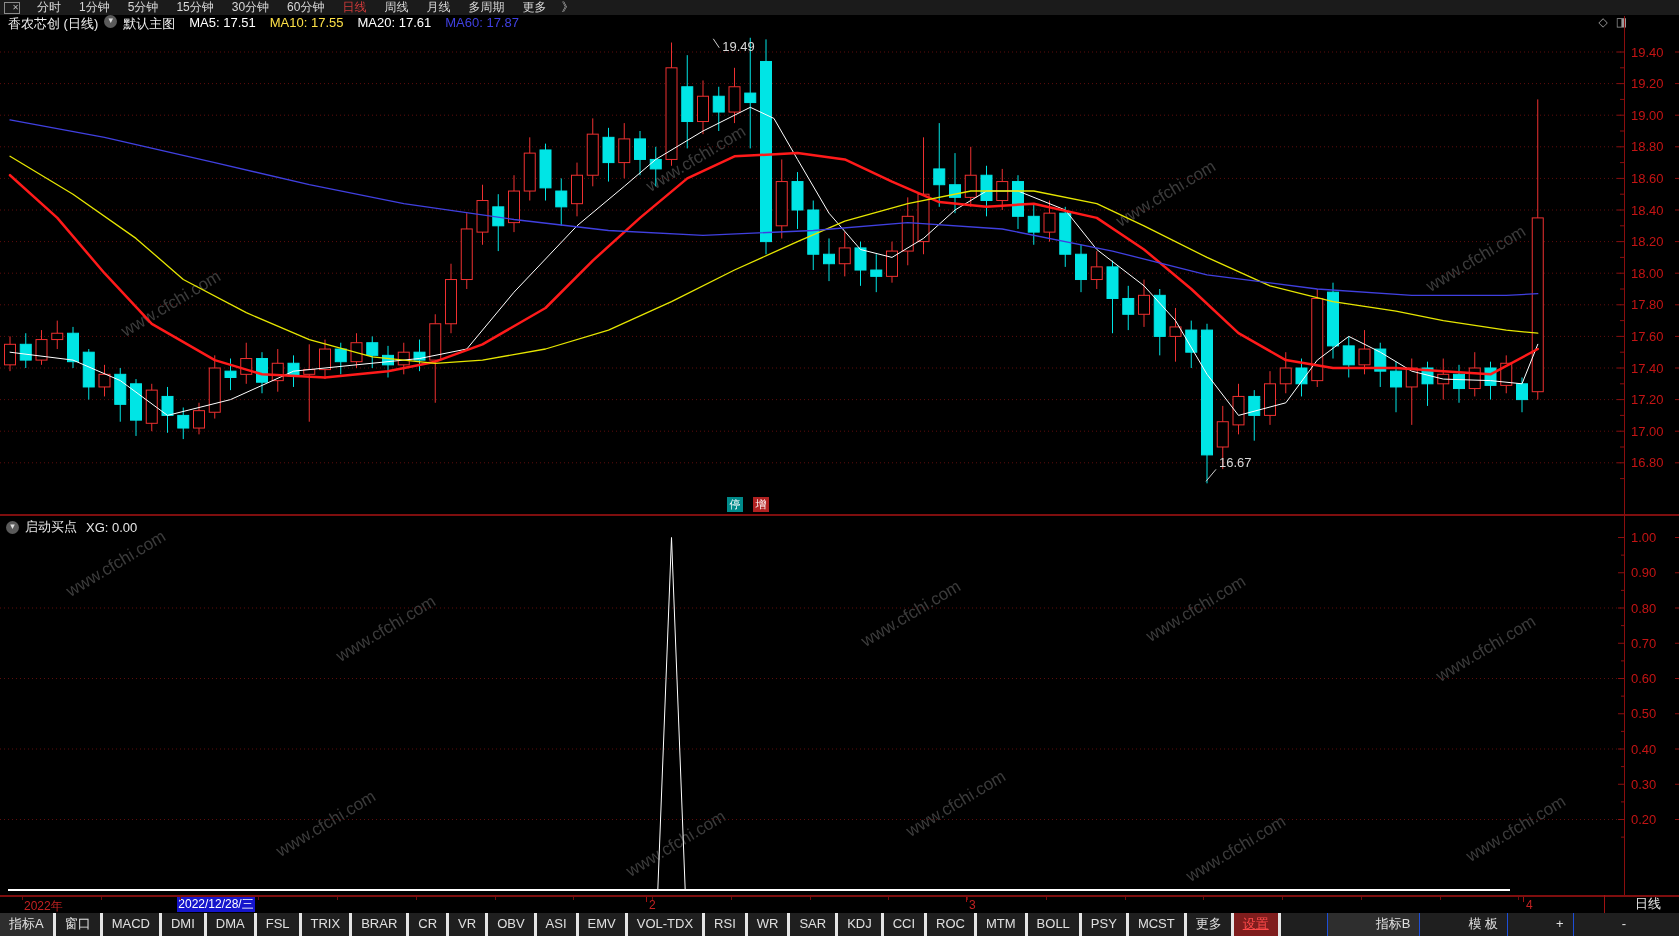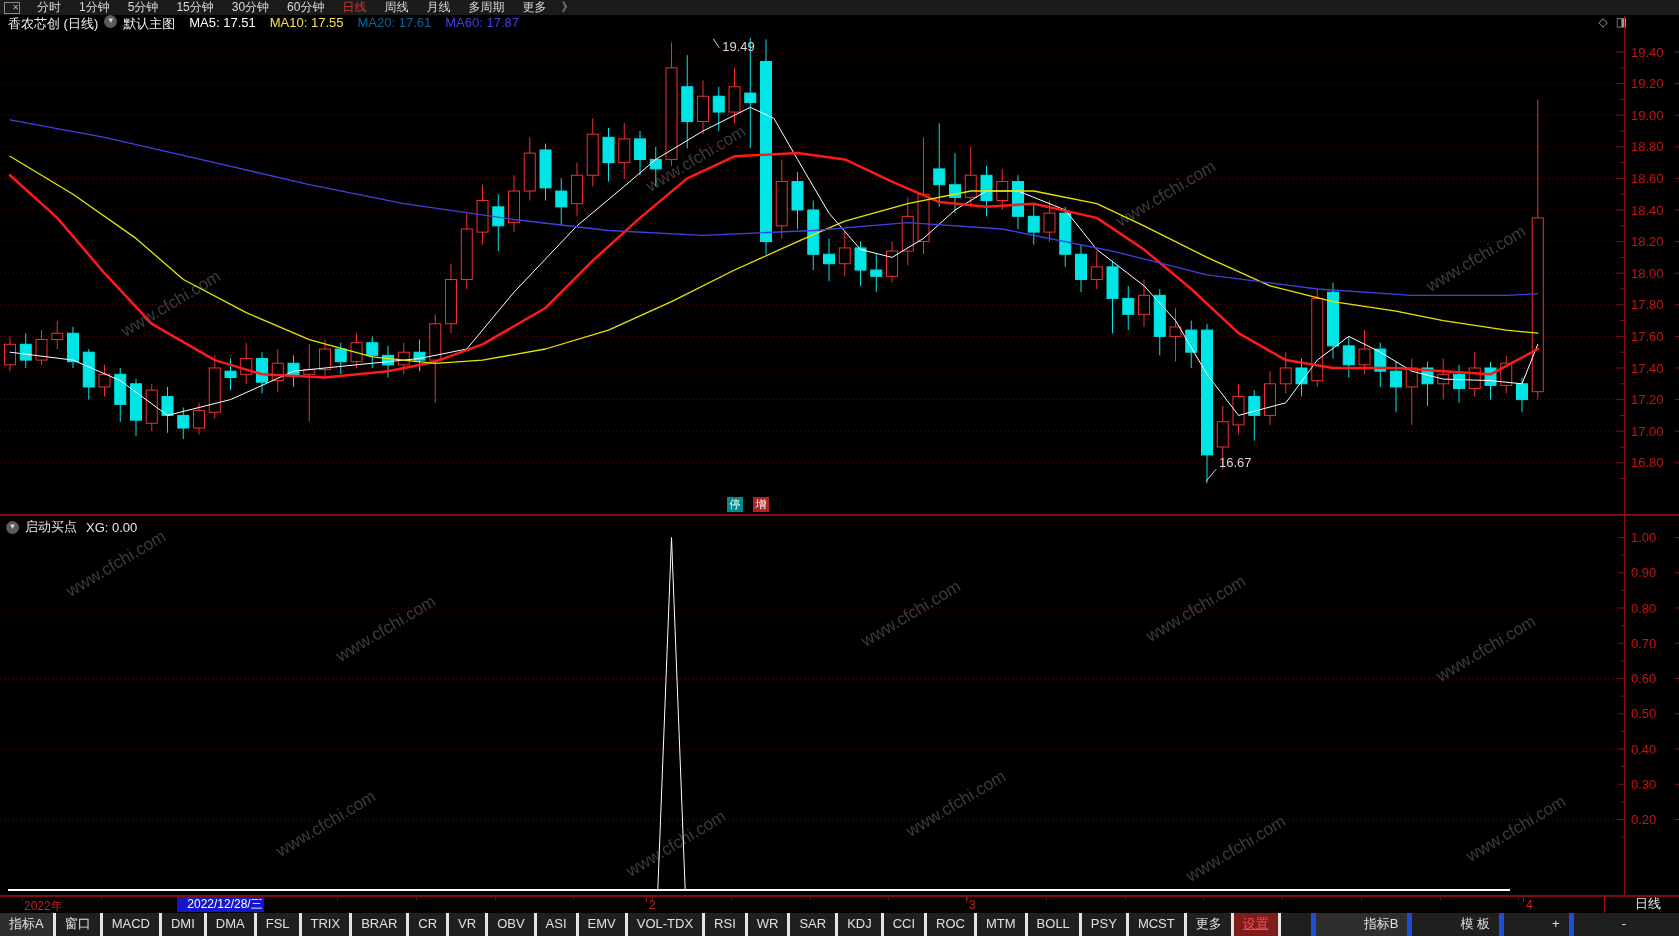--- a/index.html
+++ b/index.html
@@ -38,35 +38,35 @@
   
   #ind-header{position:absolute;left:6px;top:518px;display:flex;align-items:center;
               font-size:13px;color:#e8e8e8;}
   #ind-header .circ-icon{margin:0 6px 0 0;}
   #xg-value{margin-left:9px;}
   
   #date-row{position:absolute;left:12px;top:897px;width:1679px;height:26px;background:#000;
             font-size:12px;color:#c22222;}
   #year-label{position:absolute;left:12px;top:1px;}
   #sel-date{position:absolute;left:165px;top:0px;width:78px;height:15px;background:#1515cc;
-            color:#fff;text-align:center;line-height:15px;padding-left:9px;}
+            color:#fff;text-align:center;line-height:15px;}
   .month-label{position:absolute;top:1px;color:#c22222;}
   .month-tick{position:absolute;top:0;width:1px;height:5px;background:#a01212;}
   .week-tick{position:absolute;top:0;width:1px;height:3px;background:#6e0e0e;}
   #date-right{position:absolute;left:1592px;top:-2px;width:86px;height:18px;
               border-left:1px solid #a01212;color:#e8e8e8;text-align:center;line-height:18px;font-size:13px;}
   
   #toolbar{position:absolute;left:0;top:913px;width:1679px;height:23px;background:#1f1f1f;
            border-bottom:1px solid #5a0000;display:flex;align-items:stretch;
            font-size:13px;color:#e0e0e0;}
   .tb-item{padding:0 9px;line-height:22px;border-right:3px solid #e5e5e5;white-space:nowrap;}
   .tb-item:first-child{background:#2e2e2e;}
   .tb-item.settings{color:#ff4a4a;background:#7f1d1d;text-decoration:underline;}
   #toolbar-right{margin-left:auto;margin-right:44px;display:flex;}
-  .tb-item.rgt{border-left:5px solid #1d4ed8;border-right:none;padding-left:48px;}
+  .tb-item.rgt{border-left:1px solid #1d4ed8;border-right:none;padding-left:48px;}
 </style>
 </head>
 <body>
 
 <div id="screen">
 
   <div id="row1">
     <span id="win-icon"></span>
     <span id="periods" style="display: flex;">
         <span class="tab">分时</span>
@@ -84,21 +84,21 @@
     <span id="more-arrow">》</span>
   </div>
 
   <div id="row2">
     <span id="symbol-name">香农芯创 (日线)</span>
     <span class="circ-icon">▾</span>
     <span id="preset-label" class="ma-item">默认主图</span>
     <span id="ma-readouts" style="display: flex;">
         <span class="ma-item" style="color: rgb(255, 255, 255);">MA5: 17.51</span>
         <span class="ma-item" style="color: #fde047;">MA10: 17.55</span>
-        <span class="ma-item" style="color: #0369a1;">MA20: 17.61</span>
+        <span class="ma-item" style="color: #ffffff;">MA20: 17.61</span>
         <span class="ma-item" style="color: rgb(64, 64, 224);">MA60: 17.87</span>
       </span>
     <span id="row2-icons">
         <span>◇</span>
         <span>◨</span>
       </span>
   </div>
 
   <div id="watermark-layer">
       <span class="wm" style="left: 115px; top: 260px;">www.cfchi.com</span>

